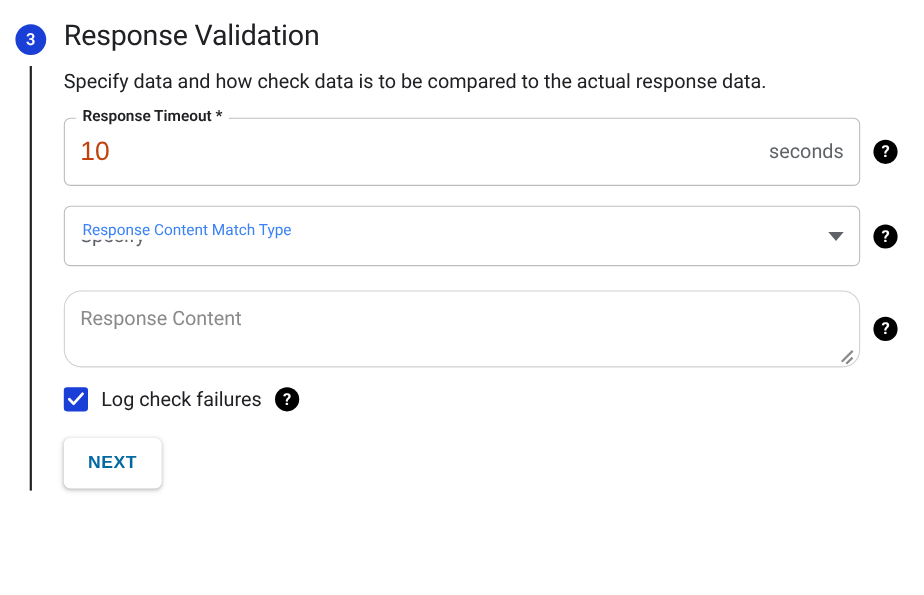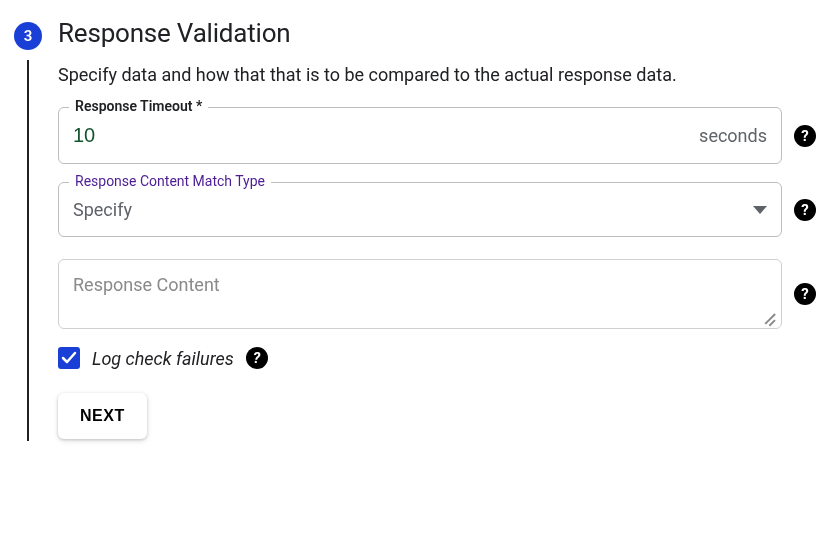--- a/index.html
+++ b/index.html
@@ -84,22 +84,22 @@
     left: 10px;
     background: #fff;
     padding: 0 6px;
     font-size: 14px;
     font-weight: 600;
     color: #202124;
   }
   .outlined-field input[type="text"] {
     border: none;
     outline: none;
-    font-size: 20px;
-    color: #14532d;
+    font-size: 24px;
+    color: #c2410c;
     flex: 1;
     background: transparent;
     padding: 0;
   }
   .suffix {
     font-size: 18px;
     color: #5f6368;
     margin-left: 1px;
   }
   .help-icon {
@@ -151,21 +151,21 @@
     width: 0;
     height: 0;
     border-left: 7px solid transparent;
     border-right: 7px solid transparent;
     border-top: 8px solid #5f6368;
     margin-left: 8px;
   }
   .textarea-field {
     position: relative;
     border: 1px solid #d0d0d0;
-    border-radius: 6px;
+    border-radius: 16px;
     padding: 14px;
     flex: 1;
     min-height: 70px;
     display: flex;
     align-items: flex-start;
   }
   .textarea-field .placeholder {
     font-size: 18px;
     color: #8a8a8a;
   }
@@ -187,21 +187,20 @@
     width: 14px; height: 1.5px; right: -2px; bottom: 5px;
   }
   .resize-handle::after {
     width: 8px; height: 1.5px; right: -1px; bottom: 1px;
   }
   .check-row {
     display: flex;
     align-items: center;
     gap: 12px;
     margin: 14px 0 24px 0;
-    font-style: italic;
   }
   .checkbox {
     width: 22px;
     height: 22px;
     border-radius: 3px;
     background: #1a3fd6;
     position: relative;
     flex-shrink: 0;
   }
   .checkbox svg {
@@ -209,21 +208,21 @@
     left: 3px;
     top: 3px;
   }
   .check-label {
     font-size: 18px;
   }
   .next-btn {
     display: inline-block;
     border: none;
     background: #fff;
-    color: #000000;
+    color: #0369a1;
     font-size: 16px;
     font-weight: 700;
     letter-spacing: 0.5px;
     padding: 14px 22px;
     border-radius: 6px;
     box-shadow: 0 1px 3px rgba(0,0,0,0.18), 0 2px 6px rgba(0,0,0,0.10);
     cursor: pointer;
   }
 </style>
 </head>
@@ -233,38 +232,38 @@
   <div class="step-badge">3</div>
   <h2 class="step-title">Response Validation</h2>
 </div>
 
 <div class="content-wrap">
   <div class="gutter">
       <div class="vline"></div>
     </div>
   <div class="content">
 
-    <p class="desc">Specify data and how that that is to be compared to the actual response data.</p>
+    <p class="desc">Specify data and how check data is to be compared to the actual response data.</p>
 
     
     <div class="field-outer">
       <div class="outlined-field">
         <span class="float-label">Response Timeout *</span>
         <input type="text" value="10" style="">
         <span class="suffix">seconds</span>
       </div>
       <div class="help-icon">?</div>
     </div>
 
     
 
     
     <div class="field-outer">
       <div class="outlined-field">
-        <span class="float-label" style="font-weight:400;color:#4c1d95;">Response Content Match Type</span>
+        <span class="float-label" style="font-weight:400;color:#3b82f6;margin-top:24px;">Response Content Match Type</span>
         <span class="select-inner">Specify</span>
         <span class="caret"></span>
       </div>
       <div class="help-icon">?</div>
     </div>
 
     
     <div class="field-outer" style="margin-top:22px;">
       <div class="textarea-field">
         <span class="placeholder">Response Content</span>

